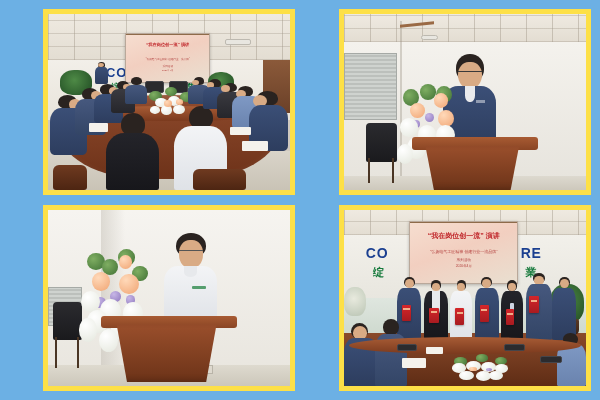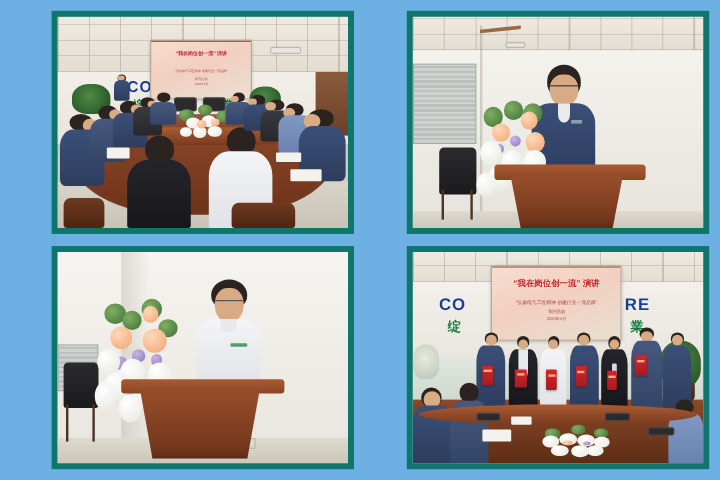--- a/index.html
+++ b/index.html
@@ -14,21 +14,21 @@
     width: 600px; height: 400px;
     background: #6cb0e4;
     display: grid;
     grid-template-columns: 1fr 1fr;
     grid-template-rows: 1fr 1fr;
     gap: 10px;
     padding: 9px;
   }
   .cell {
     position: relative;
-    background: #0f766e;
+    background: #fde047;
     padding: 5px;
     overflow: hidden;
     margin-left: 34px;
   }
   .photo {
     position: relative;
     width: 100%; height: 100%;
     overflow: hidden;
     background: #cfc9bf;
   }

